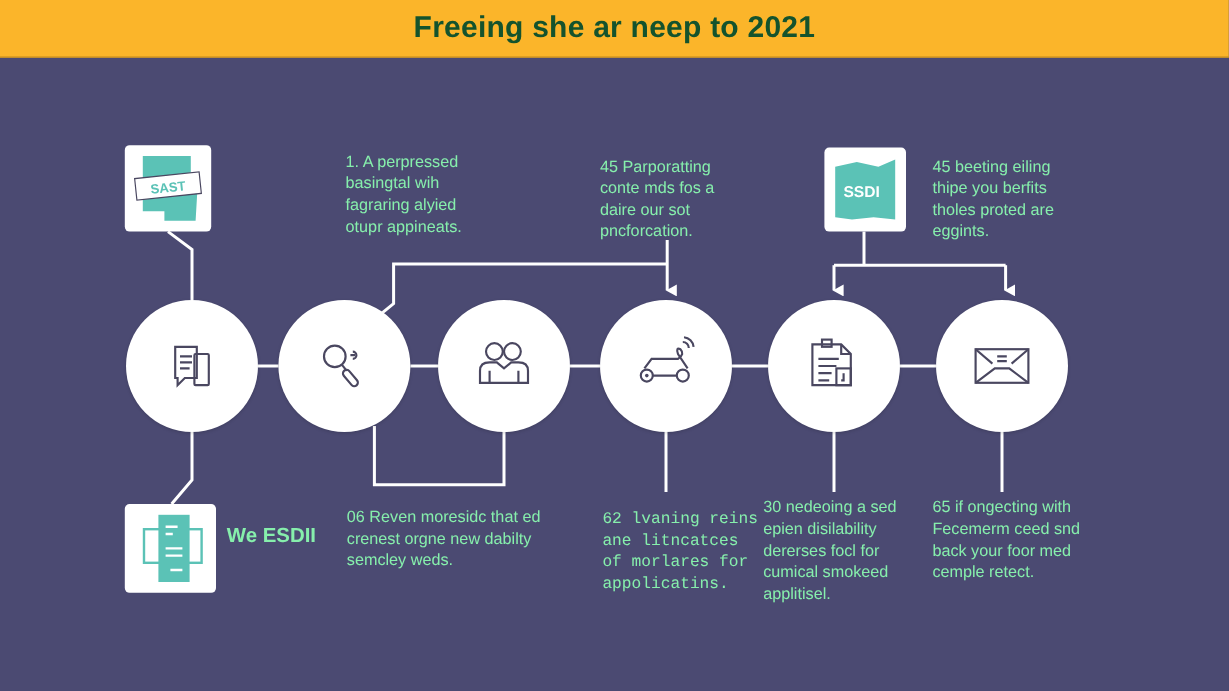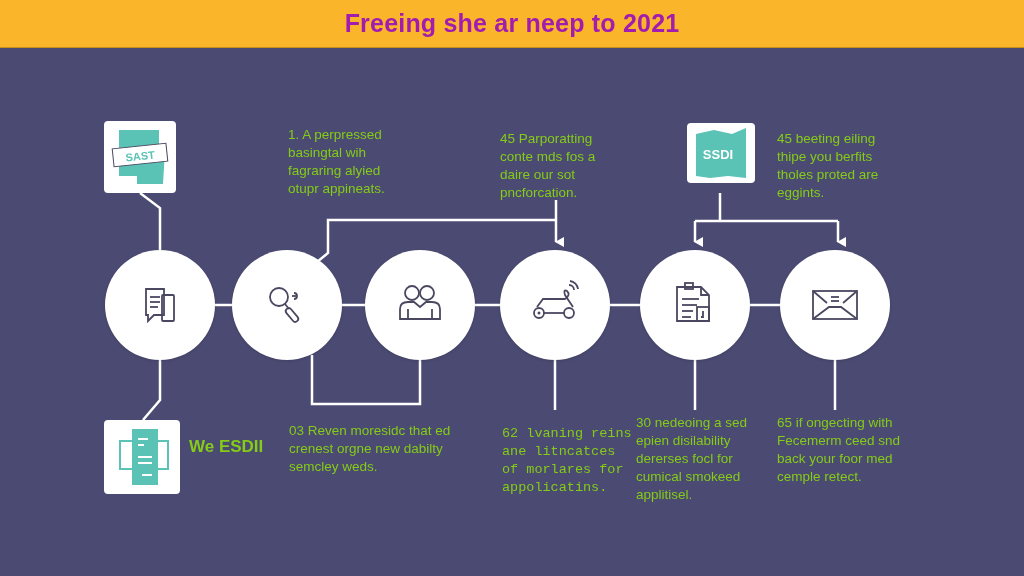--- a/index.html
+++ b/index.html
@@ -9,38 +9,38 @@
     font-family: "Liberation Sans", "DejaVu Sans", sans-serif;
     position: relative;
   }
   .header {
     position: absolute; left: 0; top: 0; width: 1024px; height: 47px;
     background: #fbb52a;
     border-bottom: 1px solid #c98f1e;
     display: flex; align-items: center; justify-content: center;
   }
   .header h1 {
-    margin: 0; font-size: 25px; font-weight: bold; color: #a21caf;
+    margin: 0; font-size: 25px; font-weight: bold; color: #14532d;
     letter-spacing: 0.2px;
   }
   svg.lines { position: absolute; left: 0; top: 0; }
   .node {
     position: absolute; width: 110px; height: 110px; border-radius: 50%;
     background: #ffffff;
     display: flex; align-items: center; justify-content: center;
     box-shadow: 0 1px 3px rgba(0,0,0,0.15);
   }
   .node svg { width: 56px; height: 56px; }
   .card {
     position: absolute; width: 72px; height: 72px; background: #ffffff;
     border-radius: 4px;
     display: flex; align-items: center; justify-content: center;
   }
   .text {
-    position: absolute; color: #84cc16; font-size: 13.5px; line-height: 18px;
+    position: absolute; color: #86efac; font-size: 13.5px; line-height: 18px;
     white-space: pre-line;
   }
   .text .lead { font-weight: bold; font-size: 17px; }
 </style>
 </head>
 <body>
 
 <div class="header">
   <h1>Freeing she ar neep to 2021</h1>
 </div>
@@ -80,21 +80,21 @@
 </svg>
 
 <div class="card" style="left:104px; top:121px;">
   <svg width="62" height="62" viewBox="0 0 62 62">
     <path d="M10,4 L50,4 L50,22 L56,24 L54,58 L28,58 L28,50 L10,50 Z" fill="#5bc2b6"></path>
     <rect x="4" y="20" width="54" height="18" fill="#ffffff" stroke="#4a4760" stroke-width="1" transform="rotate(-6 31 29)"></rect>
     <text x="31" y="34" text-anchor="middle" font-family="Liberation Sans, sans-serif" font-size="11" fill="#5bc2b6" font-weight="bold" transform="rotate(-6 31 29)">SAST</text>
   </svg>
 </div>
 
-<div class="card" style="left:687px; top:123px; width:68px; height:60px;">
+<div class="card" style="left:687px; top:123px; width:68px; height:70px;">
   <svg width="58" height="58" viewBox="0 0 58 58">
     <path d="M4,10 L22,6 L40,10 L54,4 L54,54 L36,52 L18,54 L4,52 Z" fill="#5bc2b6"></path>
     <text x="26" y="35" text-anchor="middle" font-family="Liberation Sans, sans-serif" font-size="13" fill="#ffffff" font-weight="bold">SSDI</text>
   </svg>
 </div>
 
 <div class="card" style="left:104px; top:420px; width:76px; height:74px;">
   <svg width="60" height="60" viewBox="0 0 60 60">
     <rect x="20" y="2" width="26" height="56" fill="#5bc2b6"></rect>
     <rect x="8" y="14" width="14" height="28" fill="none" stroke="#5bc2b6" stroke-width="2"></rect>
@@ -197,21 +197,21 @@
 daire our sot
 pncforcation.</div>
 <div class="text" style="left:777px; top:130px;">45 beeting eiling
 thipe you berfits
 tholes proted are
 eggints.</div>
 
 <div class="text" style="left:189px; top:420px;">
   <span class="lead">We ESDII</span>
 </div>
-<div class="text" style="left:289px; top:422px;">03 Reven moresidc that ed
+<div class="text" style="left:289px; top:422px;">06 Reven moresidc that ed
 crenest orgne new dabilty
 semcley weds.</div>
 <div class="text" style="left:502px; top:425px;font-family:Liberation Mono, monospace;">62 lvaning reins
 ane litncatces
 of morlares for
 appolicatins.</div>
 <div class="text" style="left:636px; top:414px;">30 nedeoing a sed
 epien disilability
 dererses focl for
 cumical smokeed

